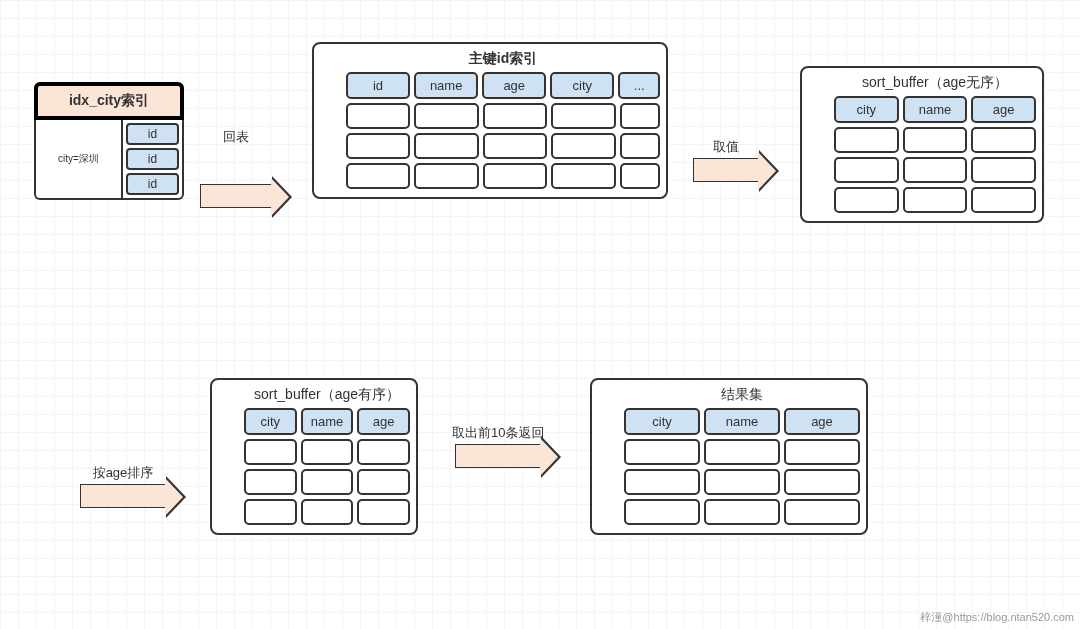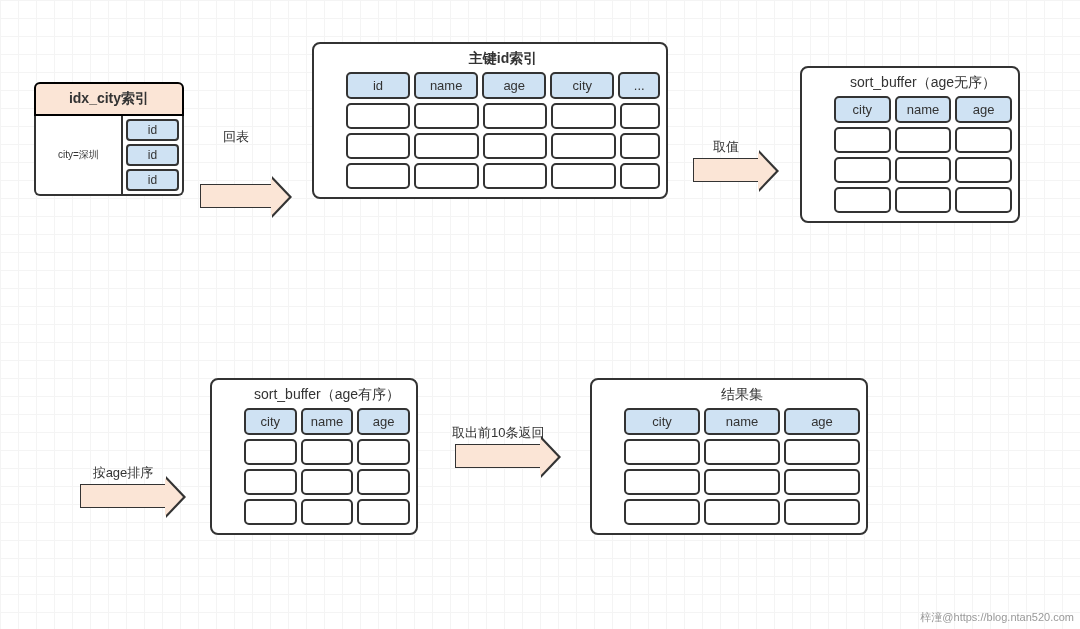--- a/index.html
+++ b/index.html
@@ -48,21 +48,21 @@
   }
   .cell {
     flex: 1;
     background: #fff;
     border: 2px solid #333;
     border-radius: 5px;
     height: 26px;
   }
   .idx-title {
     background: #fbe5d6;
-    border: 2px solid #000000;
+    border: 4px solid #000000;
     border-radius: 6px 6px 0 0;
     text-align: center;
     font-size: 14px;
     font-weight: bold;
     padding: 6px 4px;
   }
   .idx-body {
     display: flex;
     border: 2px solid #333;
     border-top: none;
@@ -189,21 +189,21 @@
       <div class="cell"></div>
       <div class="cell" style="flex:0.6;"></div>
     </div>
 </div>
 
 <div class="arrow-wrap" style="left:693px;top:138px;">
   <div class="arrow-label">取值</div>
   <div class="arrow" style="width:66px;"></div>
 </div>
 
-<div class="box" style="left:800px;top:66px;width:220px;">
+<div class="box" style="left:800px;top:66px;width:244px;">
   <div class="title">sort_buffer（age无序）</div>
   <div class="hrow">
     <div class="hcell">city</div>
     <div class="hcell">name</div>
     <div class="hcell">age</div>
   </div>
   <div class="row">
       <div class="cell"></div>
       <div class="cell"></div>
       <div class="cell"></div>

